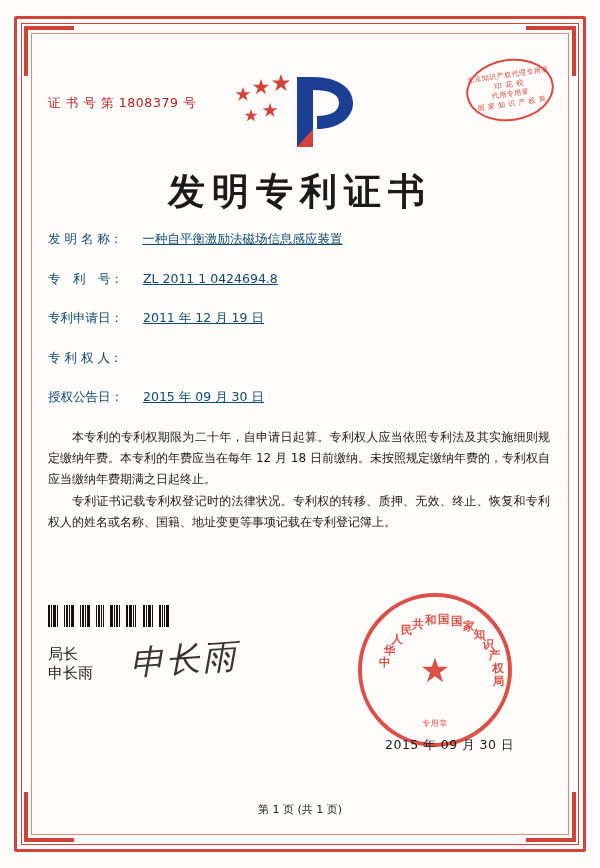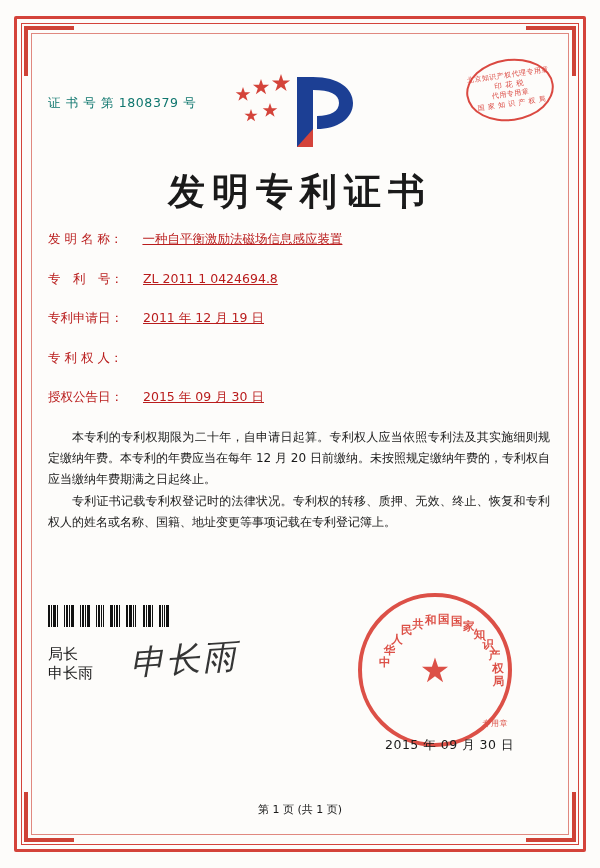--- a/index.html
+++ b/index.html
@@ -54,21 +54,21 @@
     left: 40px; top: 45px; right: 40px; bottom: 45px;
   }
 
   
   .cert-no {
     position: absolute;
     left: 8px;
     top: 50px;
     font-family: "DejaVu Sans", sans-serif;
     font-size: 12.5px;
-    color: #0f766e;
+    color: #b91c1c;
     letter-spacing: 0.6px;
   }
 
   
   .seal-top {
     position: absolute;
     right: 6px;
     top: 14px;
     width: 84px;
     height: 58px;
@@ -118,21 +118,21 @@
     position: absolute;
     left: 8px;
     right: 8px;
     top: 186px;
   }
   .field-row {
     display: flex;
     align-items: baseline;
     margin-bottom: 22.5px;
     font-size: 12.5px;
-    color: #b91c1c;
+    color: #0c4a6e;
   }
   .field-label {
     white-space: pre;
     flex: 0 0 auto;
   }
   .field-value {
     margin-left: 20px;
     white-space: pre;
     text-decoration: underline;
   }
@@ -221,21 +221,21 @@
     left: 50%; top: 50%;
     transform: translate(-50%, -50%);
     font-size: 34px;
     line-height: 1;
     color: #d8392f;
   }
   .seal-main .bottom-label {
     position: absolute;
     left: 0; right: 0;
     bottom: 14px;
-    text-align: right;
+    text-align: center;
     font-size: 8px;
     letter-spacing: 0.5px;
   }
 
   
   .issue-date {
     position: absolute;
     right: 46px;
     top: 692px;
     font-size: 12.5px;
@@ -310,21 +310,21 @@
       <div class="field-row">
         <span class="field-label">专 利 权 人：</span>
       </div>
       <div class="field-row">
         <span class="field-label">授权公告日：</span>
         <span class="field-value">2015 年 09 月 30 日</span>
       </div>
     </div>
 
     <div class="body-text">
-      <p>本专利的专利权期限为二十年，自申请日起算。专利权人应当依照专利法及其实施细则规定缴纳年费。本专利的年费应当在每年 12 月 20 日前缴纳。未按照规定缴纳年费的，专利权自应当缴纳年费期满之日起终止。</p>
+      <p>本专利的专利权期限为二十年，自申请日起算。专利权人应当依照专利法及其实施细则规定缴纳年费。本专利的年费应当在每年 12 月 18 日前缴纳。未按照规定缴纳年费的，专利权自应当缴纳年费期满之日起终止。</p>
       <p>专利证书记载专利权登记时的法律状况。专利权的转移、质押、无效、终止、恢复和专利权人的姓名或名称、国籍、地址变更等事项记载在专利登记簿上。</p>
     </div>
 
     <div class="barcode">
       <span style="width:2px"></span><span></span><span style="width:3px"></span><span></span>
       <span style="width:1px"></span><span style="width:2px"></span><span></span><span style="width:3px"></span>
       <span></span><span style="width:2px"></span><span style="width:1px"></span><span style="width:3px"></span>
       <span></span><span style="width:2px"></span><span></span><span style="width:1px"></span>
       <span style="width:3px"></span><span></span><span style="width:2px"></span><span style="width:1px"></span>
       <span style="width:2px"></span><span style="width:3px"></span><span></span><span style="width:1px"></span>

